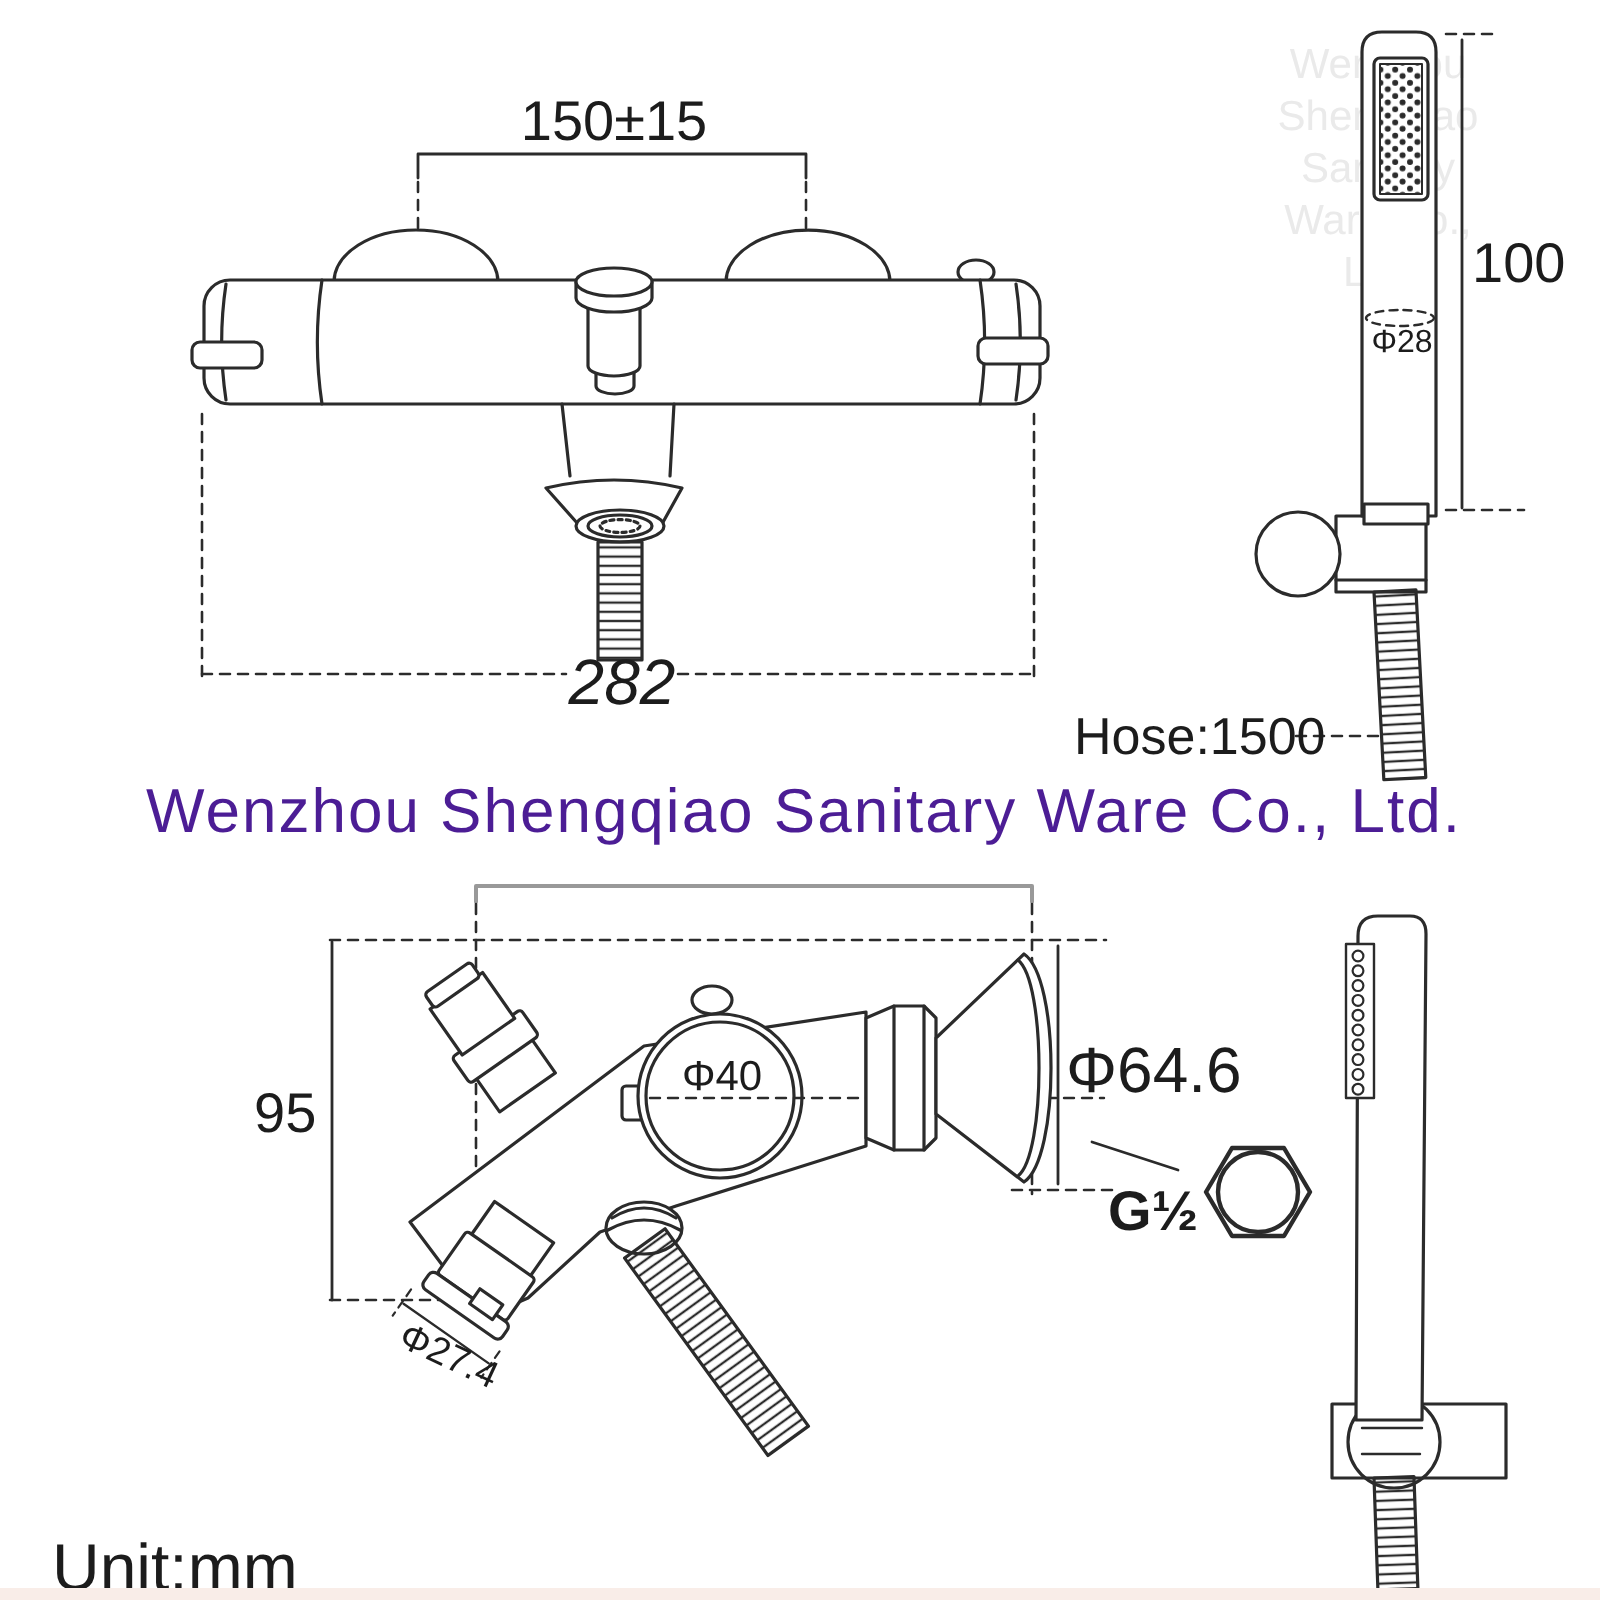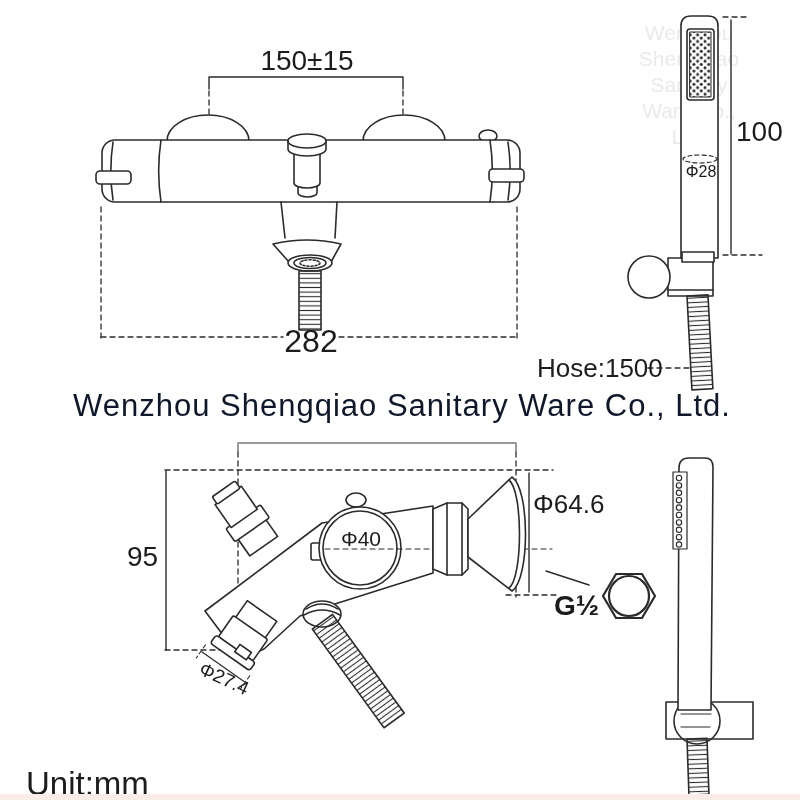--- a/index.html
+++ b/index.html
@@ -1,33 +1,33 @@
 <!DOCTYPE html>
 <html><head>
 <meta charset="utf-8">
 <style>
   html,body{margin:0;padding:0;background:#fff;}
   #canvas{
     position:relative;width:800px;height:800px;background:#ffffff;overflow:hidden;
     font-family:"Liberation Sans", sans-serif;color:#1c1c1c;
   }
-  .wm{position:absolute;z-index:0;color:#0f172a;user-select:none;}
+  .wm{position:absolute;z-index:0;color:#4c1d95;user-select:none;}
   #wm-main{left:62px;top:388px;width:680px;text-align:center;font-size:31px;letter-spacing:1px;white-space:nowrap;}
   #wm-stack{left:627px;top:20px;width:124px;text-align:center;font-size:21px;line-height:26px;color:#eaeaea;}
   #drawing{position:absolute;left:0;top:0;z-index:1;}
   .lbl{position:absolute;z-index:2;white-space:nowrap;}
   .dim{font-size:28px;}
   #lbl-150{left:210px;top:45px;width:194px;text-align:center;}
-  #lbl-282{left:261px;top:323px;width:100px;text-align:center;font-size:32px;}
+  #lbl-282{left:261px;top:323px;width:100px;text-align:center;font-size:32px;font-style:italic;}
   #lbl-200{left:736px;top:116px;}
   #lbl-phi28{left:682px;top:163px;width:38px;text-align:center;font-size:16px;}
   #lbl-hose{left:527px;top:353px;font-size:26px;margin-left:10px;}
   #lbl-95{left:127px;top:541px;}
   #lbl-phi40{left:336px;top:527px;width:50px;text-align:center;font-size:21px;}
-  #lbl-phi646{left:533px;top:489px;font-size:26px;}
+  #lbl-phi646{left:533px;top:517px;font-size:32px;}
   #lbl-ghalf{left:554px;top:590px;font-size:28px;font-weight:bold;}
   #lbl-phi274{left:188px;top:668px;width:72px;text-align:center;font-size:19px;transform:rotate(25deg);}
   #lbl-unit{left:26px;top:741px;font-size:33px;margin-top:24px;}
   #bottom-strip{position:absolute;left:0;top:794px;width:800px;height:6px;background:#f9ede8;z-index:3;}
 </style>
 </head>
 <body>
 
 <div id="canvas">
 

